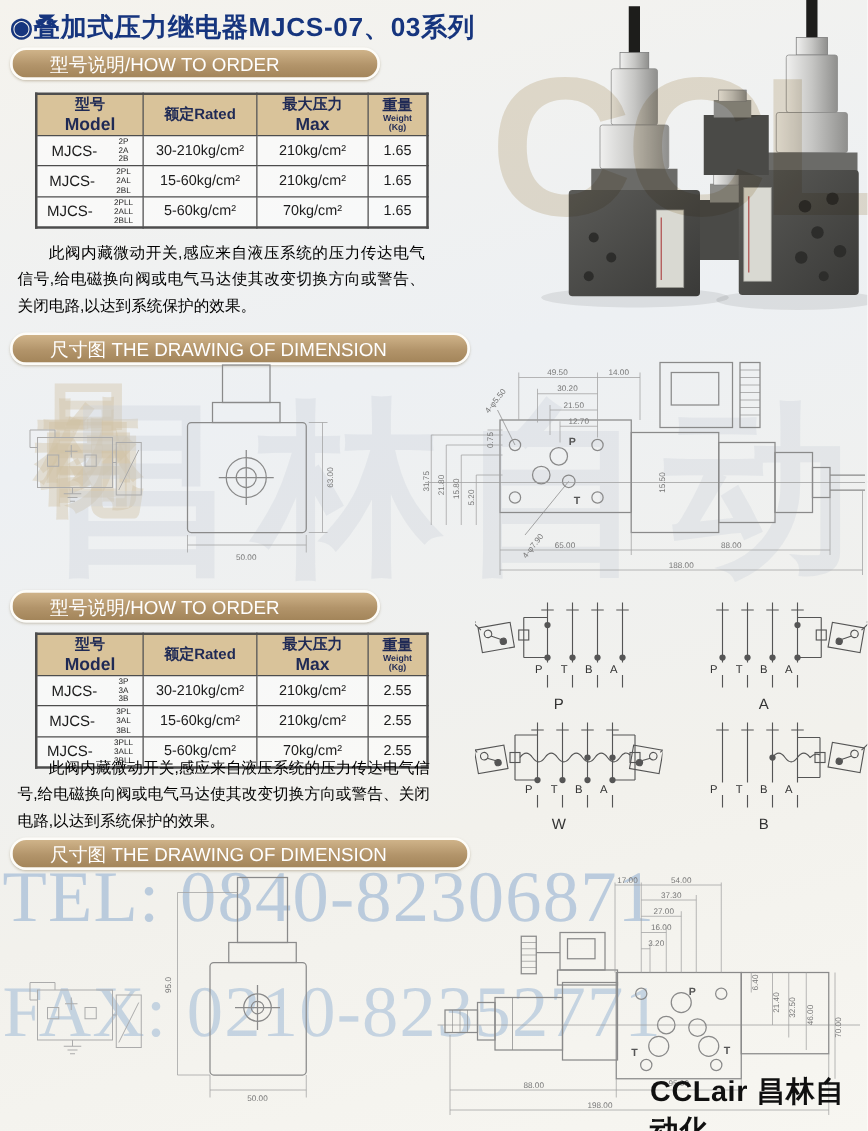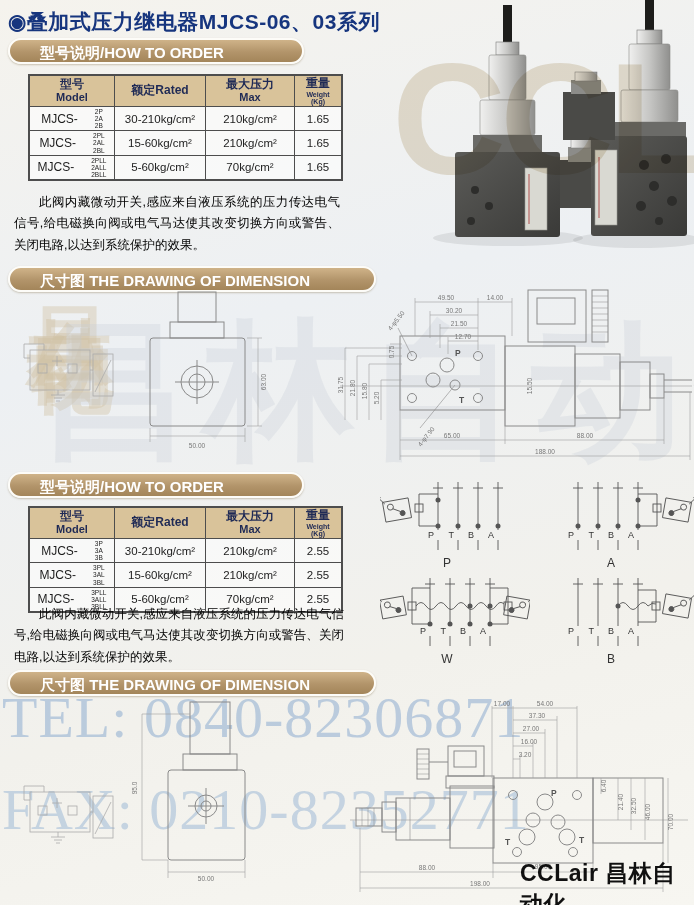--- a/index.html
+++ b/index.html
@@ -15,30 +15,30 @@
      writing-mode:vertical-rl;color:rgba(208,192,162,.40);z-index:1;letter-spacing:6px;}
   .wm-brand-mid{left:40px;top:292px;font-size:150px;font-weight:bold;
      color:rgba(198,206,214,.30);letter-spacing:14px;z-index:1;}
   .wm-tel{left:2px;top:684px;font-family:"Liberation Serif",serif;font-size:58px;
      color:rgba(140,172,208,.55);z-index:1;letter-spacing:1px;}
   .wm-fax{left:2px;top:776px;font-family:"Liberation Serif",serif;font-size:58px;
      color:rgba(150,180,212,.50);z-index:1;letter-spacing:1px;}
   
   .z2{z-index:2;}
   .title{left:8px;top:8px;font-size:21px;font-weight:bold;color:#16357e;letter-spacing:.5px;}
-  .pill{height:26px;border-radius:15px;color:#fff;font-weight:bold;font-size:15px;
+  .pill{height:26px;border-radius:15px;color:#fff;font-weight:normal;font-size:15px;
         line-height:26px;padding-left:30px;box-sizing:border-box;
         background:linear-gradient(#cfb389 0%,#b2946a 55%,#a3855a 100%);
         border:2px solid #fdfcf8;box-shadow:0 1px 2px rgba(120,100,60,.35);}
   table.spec{border-collapse:collapse;background:rgba(255,255,255,.55);}
   table.spec th,table.spec td{border:1px solid #4d4d4d;text-align:center;padding:1px 3px;}
   table.spec{border:2px solid #4d4d4d;}
   table.spec th{background:#d9c39a;color:#1f2a55;font-size:12px;line-height:1.15;}
   table.spec td{font-size:11.5px;color:#1c1c1c;}
-  .hdr-en{font-size:11px;}
+  .hdr-en{font-size:14px;}
   .hdr-sub{font-size:7px;line-height:1;}
   .model-cell{display:flex;align-items:center;justify-content:center;gap:17px;}
   .model-prefix{font-size:12px;}
   .sfx{display:flex;flex-direction:column;align-items:flex-start;}
   .sfx span{font-size:6.5px;line-height:1.1;color:#1c1c1c;}
   .para{font-size:12.5px;color:#000000;line-height:1.7;text-indent:2em;text-align:justify;}
   .sch-cell{position:absolute;width:150px;height:96px;}
   .sch-cap{position:absolute;left:0;right:16px;bottom:0;text-align:center;
            font-size:12px;color:#333;}
   .logo{left:520px;top:858px;font-size:23px;font-weight:bold;color:#101010;z-index:5;
@@ -48,21 +48,21 @@
   svg text.schlbl{font-size:9px;fill:#333;}
 </style>
 </head>
 <body>
 
 <div class="abs wm wm-brand-left">昌林自动化</div>
 <div class="abs wm wm-brand-mid">昌林自动化</div>
 <div class="abs wm wm-tel">TEL: 0840-82306871</div>
 <div class="abs wm wm-fax">FAX: 0210-82352771</div>
 
-<div class="abs z2 title">◉叠加式压力继电器MJCS-06、03系列</div>
+<div class="abs z2 title">◉叠加式压力继电器MJCS-07、03系列</div>
 <div class="abs z2 pill" style="left:8px;top:38px;width:296px;">型号说明/HOW TO ORDER</div>
 <div class="abs z2 pill" style="left:8px;top:266px;width:368px;">尺寸图  THE DRAWING OF DIMENSION</div>
 <div class="abs z2 pill" style="left:8px;top:472px;width:296px;">型号说明/HOW TO ORDER</div>
 <div class="abs z2 pill" style="left:8px;top:670px;width:368px;">尺寸图  THE DRAWING OF DIMENSION</div>
 
 <table class="abs z2 spec" style="left:28px;top:74px;">
   <tbody>
       <tr>
     <th style="width:78px;">
       <div>型号</div>

